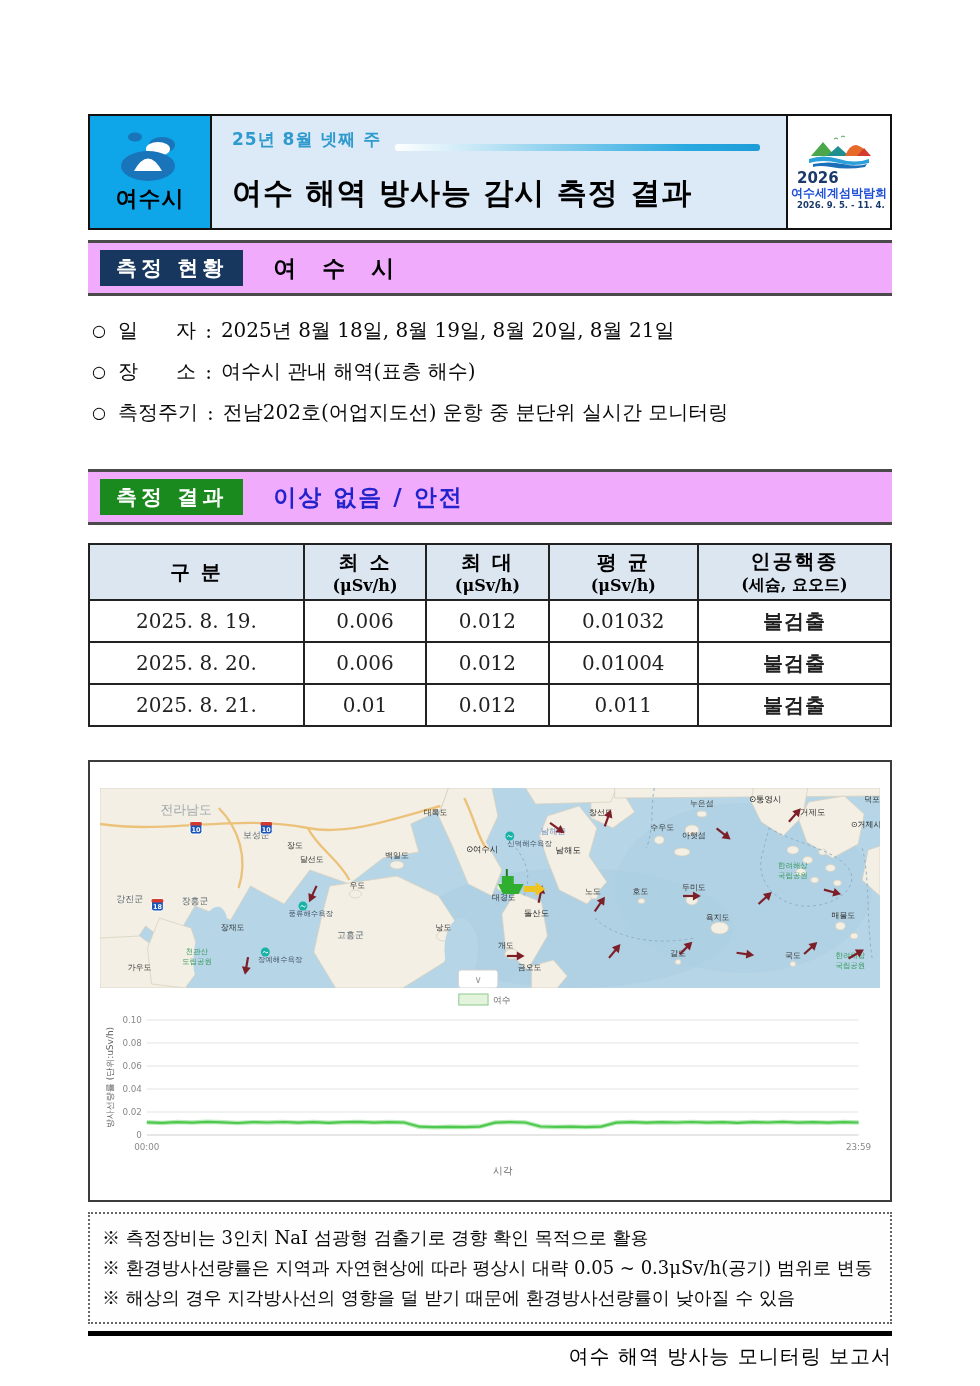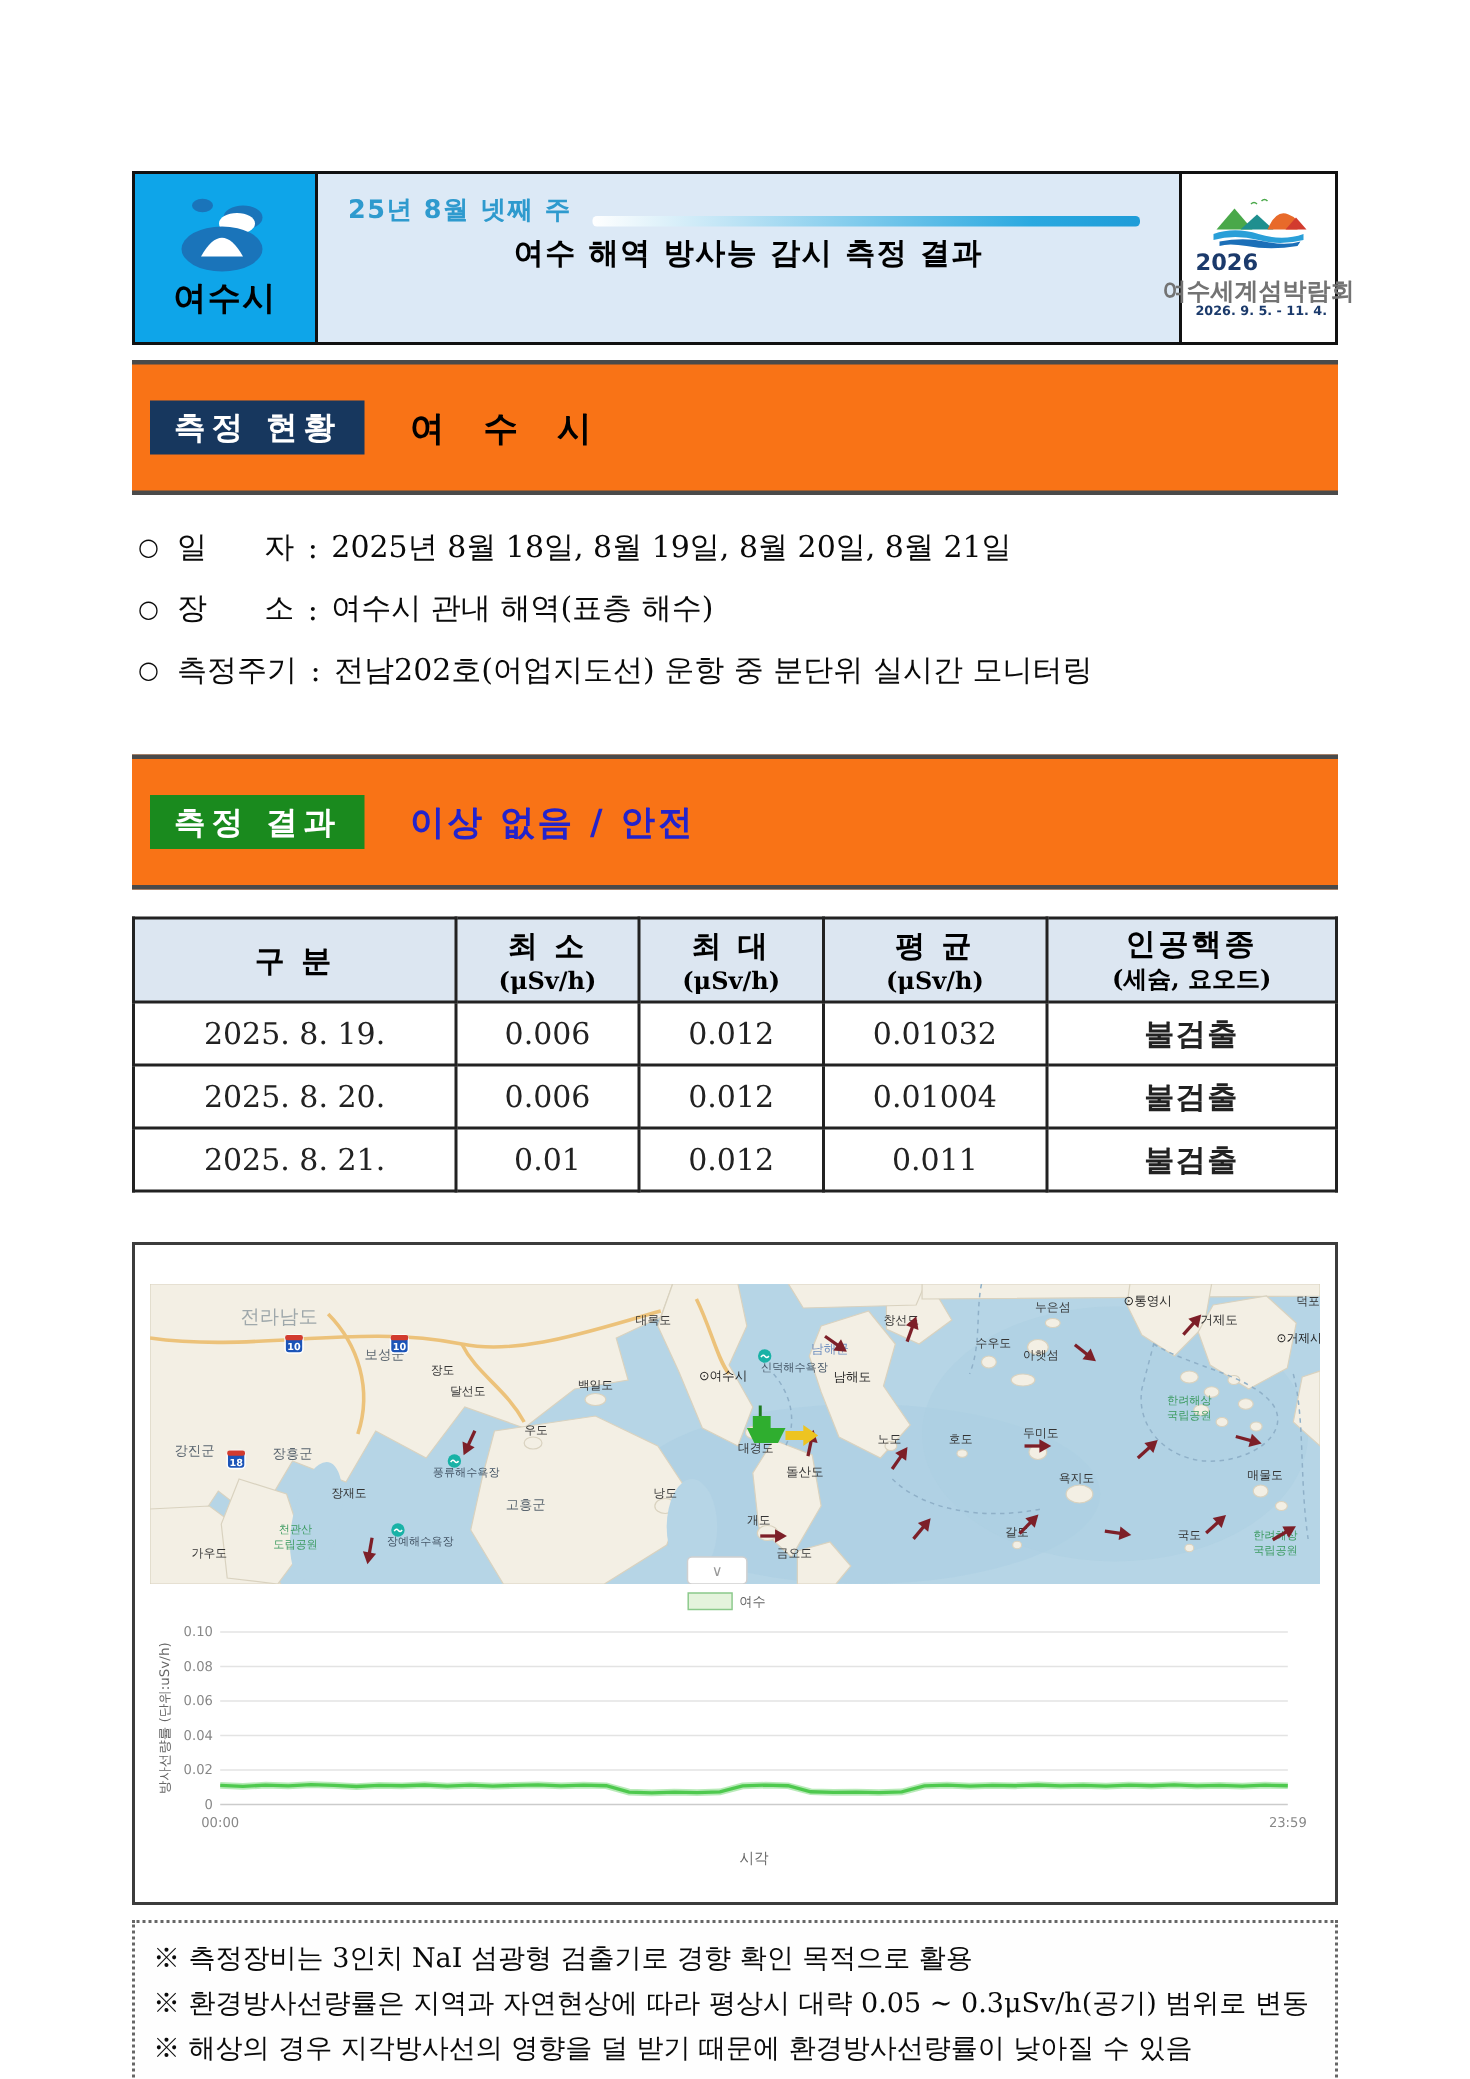--- a/index.html
+++ b/index.html
@@ -10,31 +10,31 @@
   
   .hdr{display:flex;border:2px solid #111;height:112px;background:#fff;}
   .logo-cell{width:120px;border-right:2px solid #111;display:flex;flex-direction:column;
              align-items:center;justify-content:center;background:#0ea5e9;}
   .logo-text{font-size:22px;font-weight:900;letter-spacing:1px;color:#000;margin-top:2px;}
   .title-cell{flex:1;background:#dce9f6;padding:12px 20px 0 20px;}
   .week-row{display:flex;align-items:flex-end;}
   .week-label{color:#2e9ace;font-weight:800;font-size:17px;letter-spacing:1px;white-space:pre;}
   .week-bar{flex:1;height:7px;margin-left:14px;margin-right:6px;border-radius:3px;
             background:linear-gradient(to right,#ffffff,#bfe4f5 25%,#2aa9e0 80%,#1e9cd8);}
-  .main-title{font-size:20px;font-weight:900;letter-spacing:1px;color:#000;
-              text-align:center;margin-top:4px;white-space:nowrap;}
+  .main-title{font-size:30px;font-weight:900;letter-spacing:1px;color:#000;
+              text-align:left;margin-top:22px;white-space:nowrap;}
   .expo-cell{width:102px;border-left:2px solid #111;display:flex;flex-direction:column;
              align-items:center;justify-content:center;background:#fff;text-align:right;}
   .expo-year{font-size:15px;font-weight:900;color:#1b3a6b;line-height:1.1;align-self:flex-start;margin-left:9px;}
-  .expo-name{font-size:16px;font-weight:900;color:#737373;white-space:nowrap;line-height:1.2;}
+  .expo-name{font-size:12px;font-weight:900;color:#1d4ed8;white-space:nowrap;line-height:1.2;}
   .expo-dates{font-size:8.5px;font-weight:700;color:#1b3a6b;align-self:flex-start;margin-left:9px;}
 
   
-  .band{margin-top:10px;background:#f97316;border-top:3px solid #4a4a4a;border-bottom:3px solid #4a4a4a;
-        padding:24px 12px;display:flex;align-items:center;}
+  .band{margin-top:10px;background:#f0abfc;border-top:3px solid #4a4a4a;border-bottom:3px solid #4a4a4a;
+        padding:7px 12px;display:flex;align-items:center;}
   .badge{display:inline-block;color:#fff;font-weight:800;font-size:21px;letter-spacing:4px;
          padding:4px 16px;}
   .badge-navy{background:#17375e;}
   .badge-green{background:#1a8a1e;}
   .band-title{font-size:23px;font-weight:800;letter-spacing:9px;color:#000;margin-left:30px;}
   .band-result{font-size:23px;font-weight:800;letter-spacing:2px;color:#2323cc;margin-left:30px;}
 
   
   .details{margin:14px 0 0 4px;font-family:"DejaVu Serif",serif;}
   .d-row{display:flex;align-items:center;height:41px;font-size:20px;color:#0a0a0a;white-space:nowrap;}

